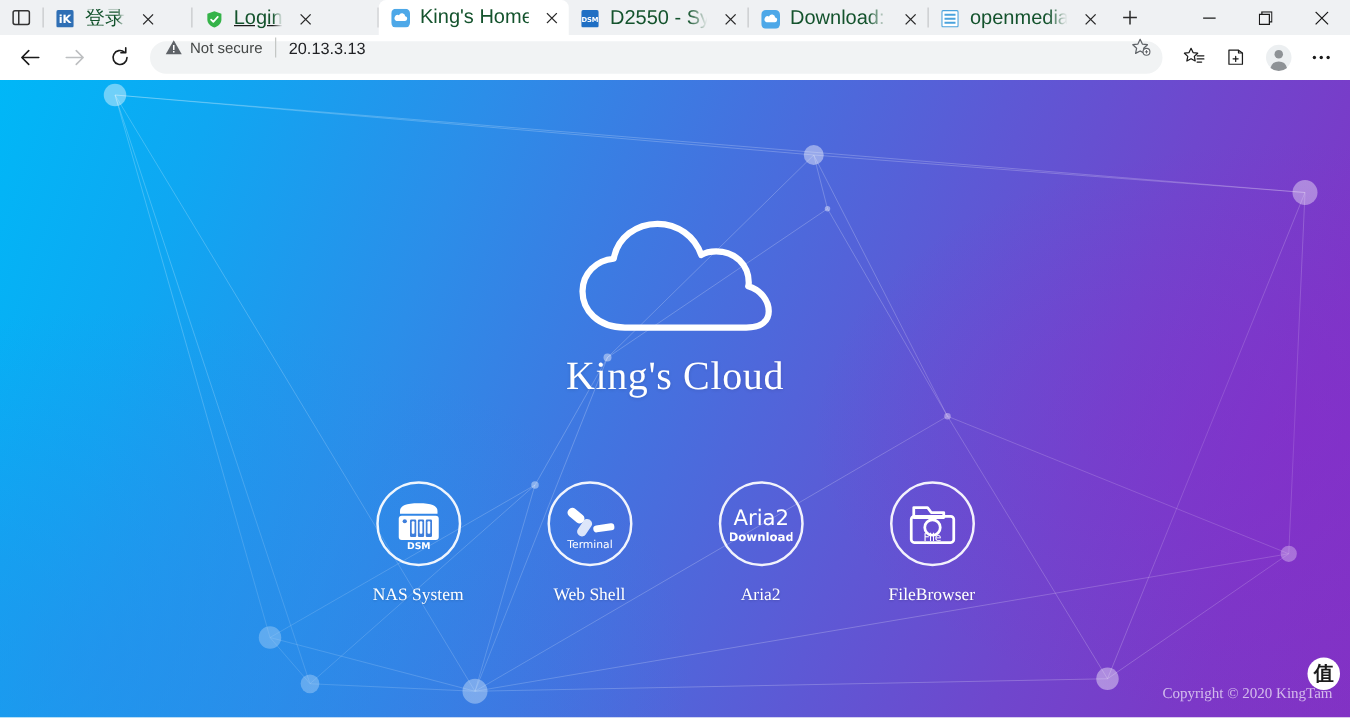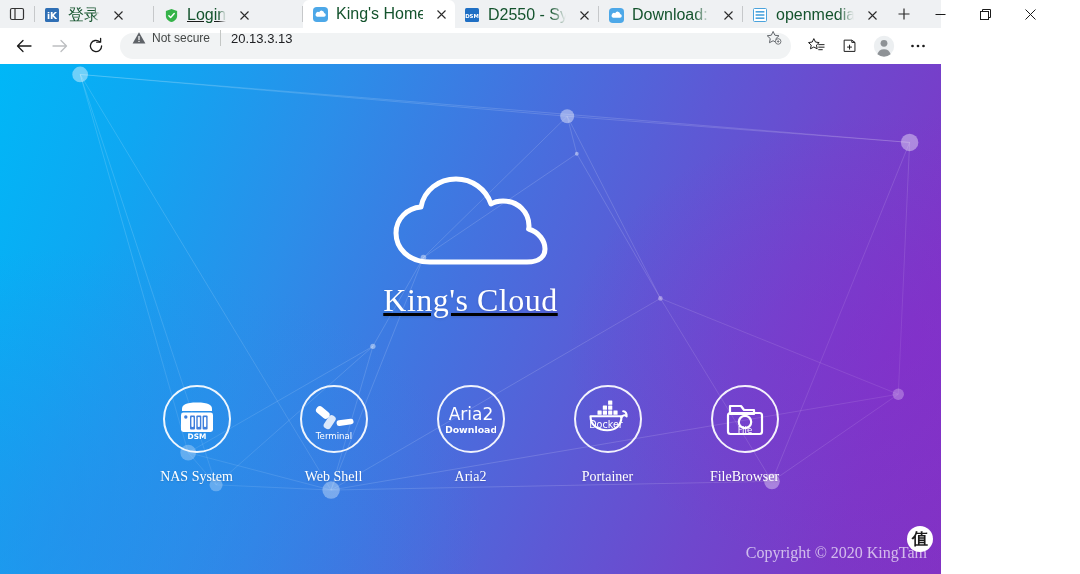--- a/index.html
+++ b/index.html
@@ -7,21 +7,21 @@
     padding: 0;
     width: 1080px;
     height: 574px;
     overflow: hidden;
     font-family: "Liberation Sans", sans-serif;
     background: #ffffff;
   }
 
   
   .browser {
-    width: 941px;
+    width: 1080px;
     height: 574px;
     position: relative;
     display: flex;
     flex-direction: column;
     background: #eff1f3;
   }
 
   .tabstrip {
     height: 28px;
     background: #eff1f3;
@@ -243,21 +243,20 @@
     display: flex;
     flex-direction: column;
     align-items: center;
   }
 
   .logo-wrap {
     margin-top: 112px;
     display: flex;
     flex-direction: column;
     align-items: center;
-    text-decoration: underline;
   }
   .cloud-svg { display: block; }
 
   .site-title {
     margin-top: 6px;
     font-family: "Liberation Serif", serif;
     font-size: 32px;
     color: #ffffff;
     letter-spacing: .5px;
     text-shadow: 0 1px 3px rgba(0,0,0,.12);
@@ -293,21 +292,21 @@
     font-size: 14px;
     color: #ffffff;
     text-shadow: 0 1px 2px rgba(0,0,0,.16);
     white-space: nowrap;
   }
 
   .copyright {
     position: absolute;
     right: 14px;
     bottom: 12px;
-    font-size: 16px;
+    font-size: 12px;
     color: rgba(255,255,255,.66);
     font-family: "Liberation Serif", serif;
     z-index: 4;
     white-space: nowrap;
   }
 
   
   .watermark {
     position: absolute;
     right: 8px;
@@ -653,39 +652,20 @@
         <a class="app">
           <span class="app-icon">
             <svg width="50" height="46" viewBox="0 0 50 46">
               <text x="25" y="24" font-size="17" font-family="DejaVu Sans, sans-serif" fill="#ffffff" text-anchor="middle">Aria2</text>
               <text x="25" y="37" font-size="9.4" font-family="DejaVu Sans, sans-serif" font-weight="bold" fill="#ffffff" text-anchor="middle">Download</text>
             </svg>
           </span>
           <span class="app-label">Aria2</span>
         </a>
 
-        <a class="app">
-          <span class="app-icon">
-            <svg width="48" height="46" viewBox="0 0 48 46">
-              <g fill="#ffffff">
-                <rect x="13.5" y="14.5" width="4.2" height="4.2" rx="0.5"></rect>
-                <rect x="18.8" y="14.5" width="4.2" height="4.2" rx="0.5"></rect>
-                <rect x="24.1" y="14.5" width="4.2" height="4.2" rx="0.5"></rect>
-                <rect x="18.8" y="9.5" width="4.2" height="4.2" rx="0.5"></rect>
-                <rect x="24.1" y="9.5" width="4.2" height="4.2" rx="0.5"></rect>
-                <rect x="24.1" y="4.6" width="4.2" height="4.2" rx="0.5"></rect>
-                <rect x="29.4" y="14.5" width="4.2" height="4.2" rx="0.5"></rect>
-              </g>
-              <path d="M6.5 20.2 H37.5 C37.5 29.6 31.5 34.2 23.3 34.2 C13.6 34.2 6.5 29.1 6.5 20.2 Z" fill="none" stroke="#ffffff" stroke-width="2.1" stroke-linejoin="round"></path>
-              <path d="M37.2 21.5 C39.4 18.6 41.3 18.8 42.6 20.4 C42.9 17.6 41.6 15.5 39.2 15.3" fill="none" stroke="#ffffff" stroke-width="2.1" stroke-linecap="round" stroke-linejoin="round"></path>
-              <text x="22" y="32" font-size="9.6" font-family="DejaVu Sans, sans-serif" fill="#ffffff" text-anchor="middle">Docker</text>
-            </svg>
-          </span>
-          <span class="app-label">Portainer</span>
-        </a>
 
         <a class="app">
           <span class="app-icon">
             <svg width="46" height="46" viewBox="0 0 46 46">
               <path d="M8 10 H19 L22 14 H32 V18 H8 Z" fill="none" stroke="#ffffff" stroke-width="2.2" stroke-linejoin="round"></path>
               <rect x="6" y="17" width="34" height="21" rx="2.4" fill="none" stroke="#ffffff" stroke-width="2.2"></rect>
               <circle cx="23" cy="26" r="6.2" fill="none" stroke="#ffffff" stroke-width="2.2"></circle>
               <text x="23" y="37" font-size="8.6" font-family="DejaVu Sans, sans-serif" fill="#ffffff" text-anchor="middle">File</text>
             </svg>
           </span>

